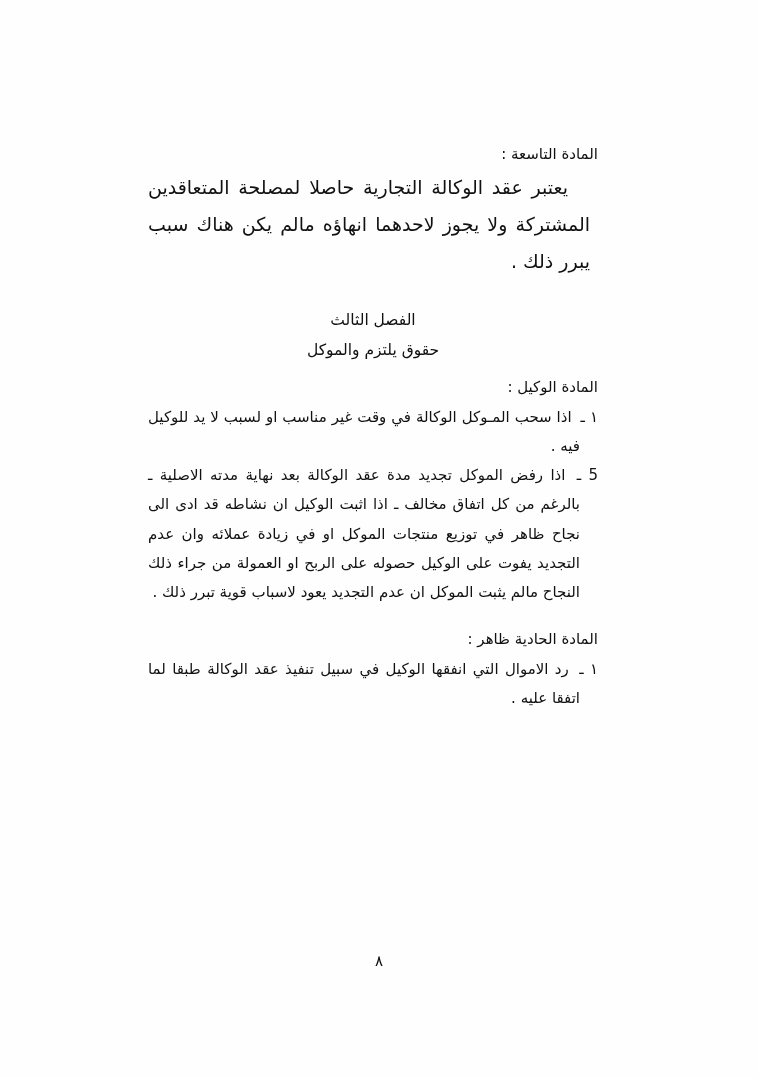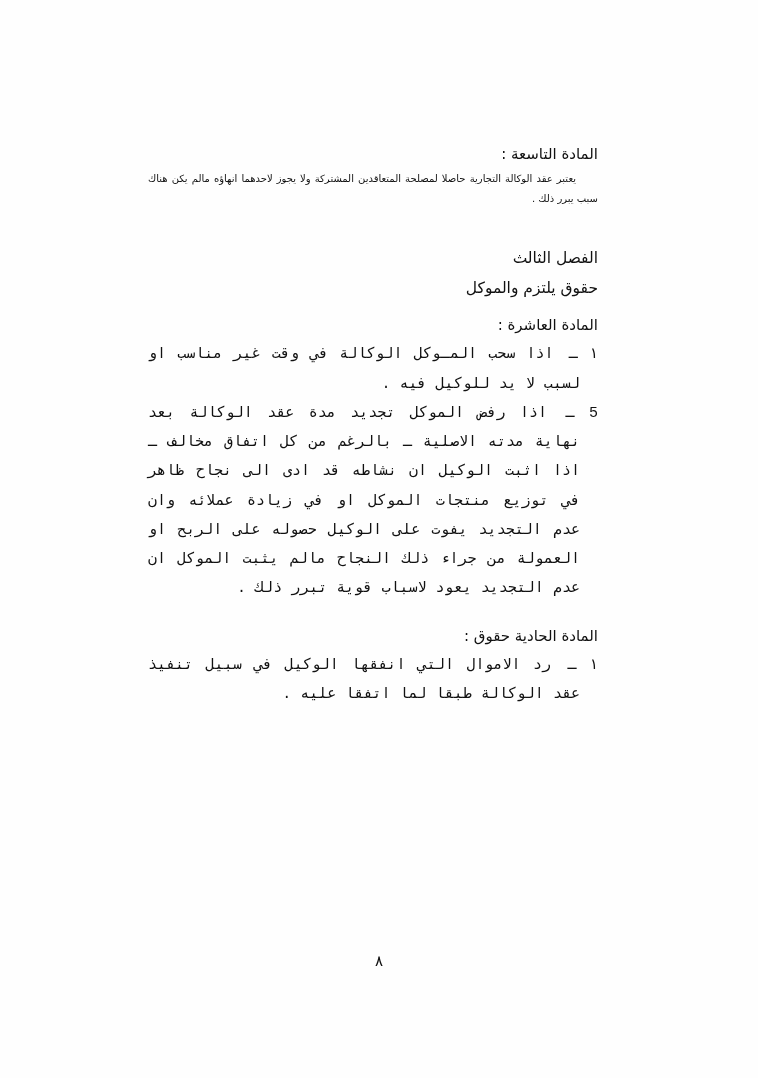--- a/index.html
+++ b/index.html
@@ -24,57 +24,57 @@
   }
   .content {
     position: absolute;
     top: 140px;
     right: 160px;
     left: 148px;
     direction: rtl;
     text-align: right;
   }
   .para {
-    font-size: 10px;
+    font-size: 19px;
     line-height: 1.95;
-    margin: 0 0 2px 0;
+    margin: 0 8px 2px 0;
     text-align: right;
   }
   .heading-label {
     font-size: 15px;
     line-height: 1.95;
     margin: 0;
     text-align: right;
   }
   .body-indent {
     text-indent: 22px;
   }
   .center-block {
-    margin-top: 36px;
+    text-align: center;
+    margin-top: 26px;
     margin-bottom: 8px;
   }
   .center-block .line {
     font-size: 15.5px;
     line-height: 1.9;
   }
   .gap-md { height: 18px; }
   .listitem {
     font-size: 15px;
     line-height: 1.95;
     margin: 0;
     text-align: right;
     padding-right: 0;
   }
   .listitem .marker {
     margin-left: 4px;
   }
   .hang {
     padding-right: 18px;
     text-indent: -18px;
-    font-family: Liberation Mono, monospace;
   }
   .justify {
     text-align: justify;
     text-align-last: right;
   }
   .page-number {
     position: absolute;
     top: 952px;
     left: 0;
     right: 0;
@@ -91,36 +91,36 @@
 
     <p class="heading-label">المادة التاسعة :</p>
 
     <p class="para justify body-indent">يعتبر عقد الوكالة التجارية حاصلا لمصلحة المتعاقدين المشتركة ولا يجوز لاحدهما انهاؤه مالم يكن هناك سبب يبرر ذلك .</p>
 
     <div class="center-block">
       <div class="line">الفصل الثالث</div>
       <div class="line">حقوق يلتزم والموكل</div>
     </div>
 
-    <p class="heading-label">المادة العاشرة :</p>
+    <p class="heading-label">المادة الوكيل :</p>
 
 
     <p class="listitem hang justify">
       <span class="marker">١ ـ</span>
       <span>اذا سحب المـوكل الوكالة في وقت غير مناسب او لسبب لا يد للوكيل فيه .</span>
     </p>
 
     <p class="listitem hang justify">
       <span class="marker">5 ـ</span>
       <span>اذا رفض الموكل تجديد مدة عقد الوكالة بعد نهاية مدته الاصلية ـ بالرغم من كل اتفاق مخالف ـ اذا اثبت الوكيل ان نشاطه قد ادى الى نجاح ظاهر في توزيع منتجات الموكل او في زيادة عملائه وان عدم التجديد يفوت على الوكيل حصوله على الربح او العمولة من جراء ذلك النجاح مالم يثبت الموكل ان عدم التجديد يعود لاسباب قوية تبرر ذلك .</span>
     </p>
 
     <div class="gap-md"></div>
 
-    <p class="heading-label">المادة الحادية حقوق :</p>
+    <p class="heading-label">المادة الحادية ظاهر :</p>
 
 
     <p class="listitem hang justify">
       <span class="marker">١ ـ</span>
       <span>رد الاموال التي انفقها الوكيل في سبيل تنفيذ عقد الوكالة طبقا لما اتفقا عليه .</span>
     </p>
 
   </div>
 
   <div class="page-number">٨</div>

